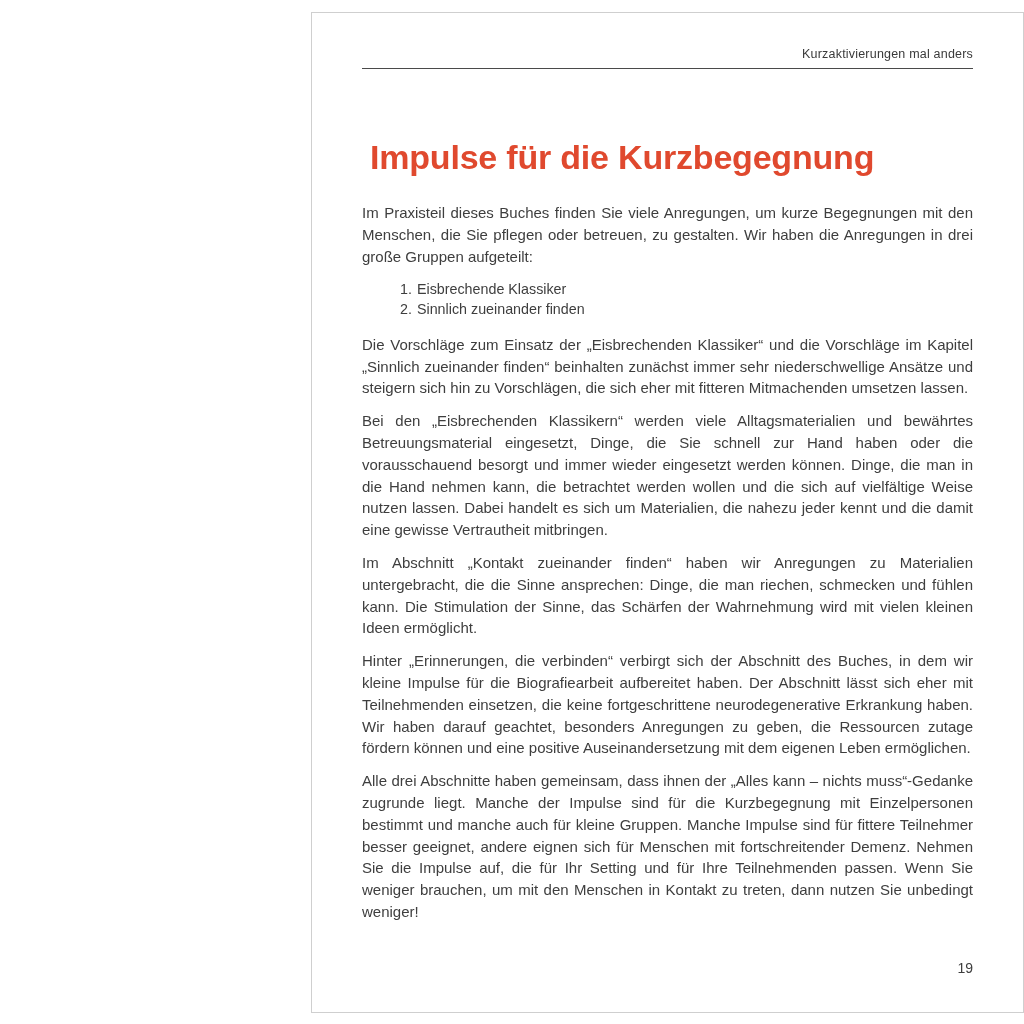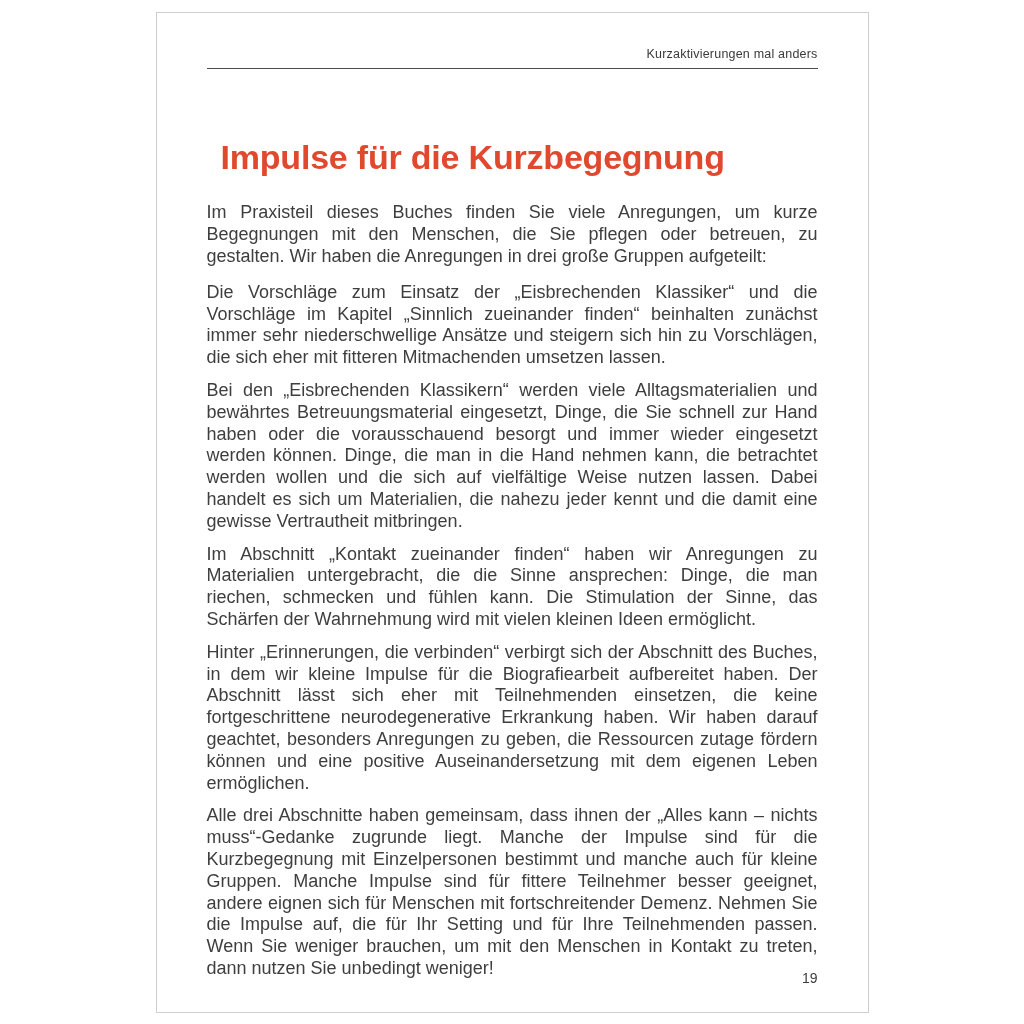--- a/index.html
+++ b/index.html
@@ -7,21 +7,21 @@
     padding: 0;
     background: #ffffff;
     width: 1024px;
     height: 1024px;
     font-family: "Liberation Sans", sans-serif;
   }
   .stage {
     width: 1024px;
     height: 1024px;
     display: flex;
-    justify-content: center;
+    justify-content: flex-end;
     align-items: flex-start;
     background: #ffffff;
   }
   .sheet {
     position: relative;
     box-sizing: border-box;
     margin-top: 12px;
     width: 713px;
     height: 1001px;
     background: #ffffff;
@@ -35,28 +35,28 @@
     letter-spacing: 0.2px;
     color: #3a3a3a;
     padding-bottom: 7px;
   }
   .rule {
     border: none;
     border-top: 1.5px solid #4a4a4a;
     margin: 0;
   }
   h1.title {
-    margin: 70px 0 26px 14px;
+    margin: 70px 0 26px 8px;
     font-size: 34px;
     line-height: 1.1;
     font-weight: 700;
     letter-spacing: -0.2px;
   }
   .bodytext p {
-    font-size: 18px;
+    font-size: 15px;
     line-height: 21.8px;
     text-align: justify;
     margin: 0 0 11px 0;
     color: #3e3e3e;
   }
   ol.groups {
     list-style: none;
     margin: 9px 0 14px 0;
     padding: 0 0 0 38px;
   }
@@ -64,21 +64,21 @@
     font-size: 14.3px;
     line-height: 20.5px;
     color: #3e3e3e;
   }
   ol.groups .num {
     margin-right: 5px;
   }
   .page-number {
     position: absolute;
     right: 50px;
-    bottom: 26px;
+    bottom: 36px;
     font-size: 14px;
     color: #3e3e3e;
   }
 </style>
 </head>
 <body>
 
 <div class="stage">
   <div class="sheet">
 
@@ -87,20 +87,22 @@
       <hr class="rule">
     </header>
 
     <h1 class="title" style="color: rgb(224, 73, 46);">Impulse für die Kurzbegegnung</h1>
 
     <div class="bodytext">
 
       <p>Im Praxisteil dieses Buches finden Sie viele Anregungen, um kurze Begegnungen mit den Menschen, die Sie pflegen oder betreuen, zu gestalten. Wir haben die Anregungen in drei große Gruppen aufgeteilt:</p>
 
       <ol class="groups">
+        <li><span class="num">1.</span><span>Eisbrechende Klassiker</span></li>
+        <li><span class="num">2.</span><span>Sinnlich zueinander finden</span></li>
       </ol>
 
       <p>Die Vorschläge zum Einsatz der „Eisbrechenden Klassiker“ und die Vorschläge im Kapitel „Sinnlich zueinander finden“ beinhalten zunächst immer sehr niederschwellige Ansätze und steigern sich hin zu Vorschlägen, die sich eher mit fitteren Mitmachenden umsetzen lassen.</p>
       <p>Bei den „Eisbrechenden Klassikern“ werden viele Alltagsmaterialien und bewährtes Betreuungsmaterial eingesetzt, Dinge, die Sie schnell zur Hand haben oder die vorausschauend besorgt und immer wieder eingesetzt werden können. Dinge, die man in die Hand nehmen kann, die betrachtet werden wollen und die sich auf vielfältige Weise nutzen lassen. Dabei handelt es sich um Materialien, die nahezu jeder kennt und die damit eine gewisse Vertrautheit mitbringen.</p>
       <p>Im Abschnitt „Kontakt zueinander finden“ haben wir Anregungen zu Materialien untergebracht, die die Sinne ansprechen: Dinge, die man riechen, schmecken und fühlen kann. Die Stimulation der Sinne, das Schärfen der Wahrnehmung wird mit vielen kleinen Ideen ermöglicht.</p>
       <p>Hinter „Erinnerungen, die verbinden“ verbirgt sich der Abschnitt des Buches, in dem wir kleine Impulse für die Biografiearbeit aufbereitet haben. Der Abschnitt lässt sich eher mit Teilnehmenden einsetzen, die keine fortgeschrittene neurodegenerative Erkrankung haben. Wir haben darauf geachtet, besonders Anregungen zu geben, die Ressourcen zutage fördern können und eine positive Auseinandersetzung mit dem eigenen Leben ermöglichen.</p>
       <p>Alle drei Abschnitte haben gemeinsam, dass ihnen der „Alles kann – nichts muss“-Gedanke zugrunde liegt. Manche der Impulse sind für die Kurzbegegnung mit Einzelpersonen bestimmt und manche auch für kleine Gruppen. Manche Impulse sind für fittere Teilnehmer besser geeignet, andere eignen sich für Menschen mit fortschreitender Demenz. Nehmen Sie die Impulse auf, die für Ihr Setting und für Ihre Teilnehmenden passen. Wenn Sie weniger brauchen, um mit den Menschen in Kontakt zu treten, dann nutzen Sie unbedingt weniger!</p>
 
     </div>
 

